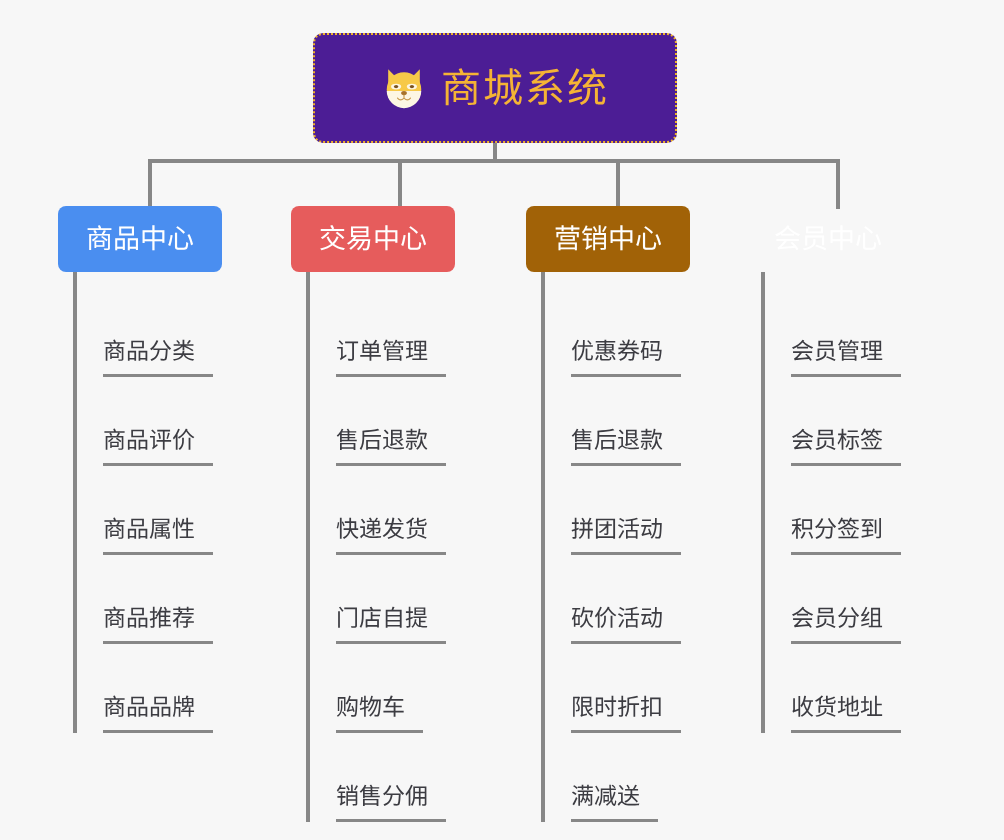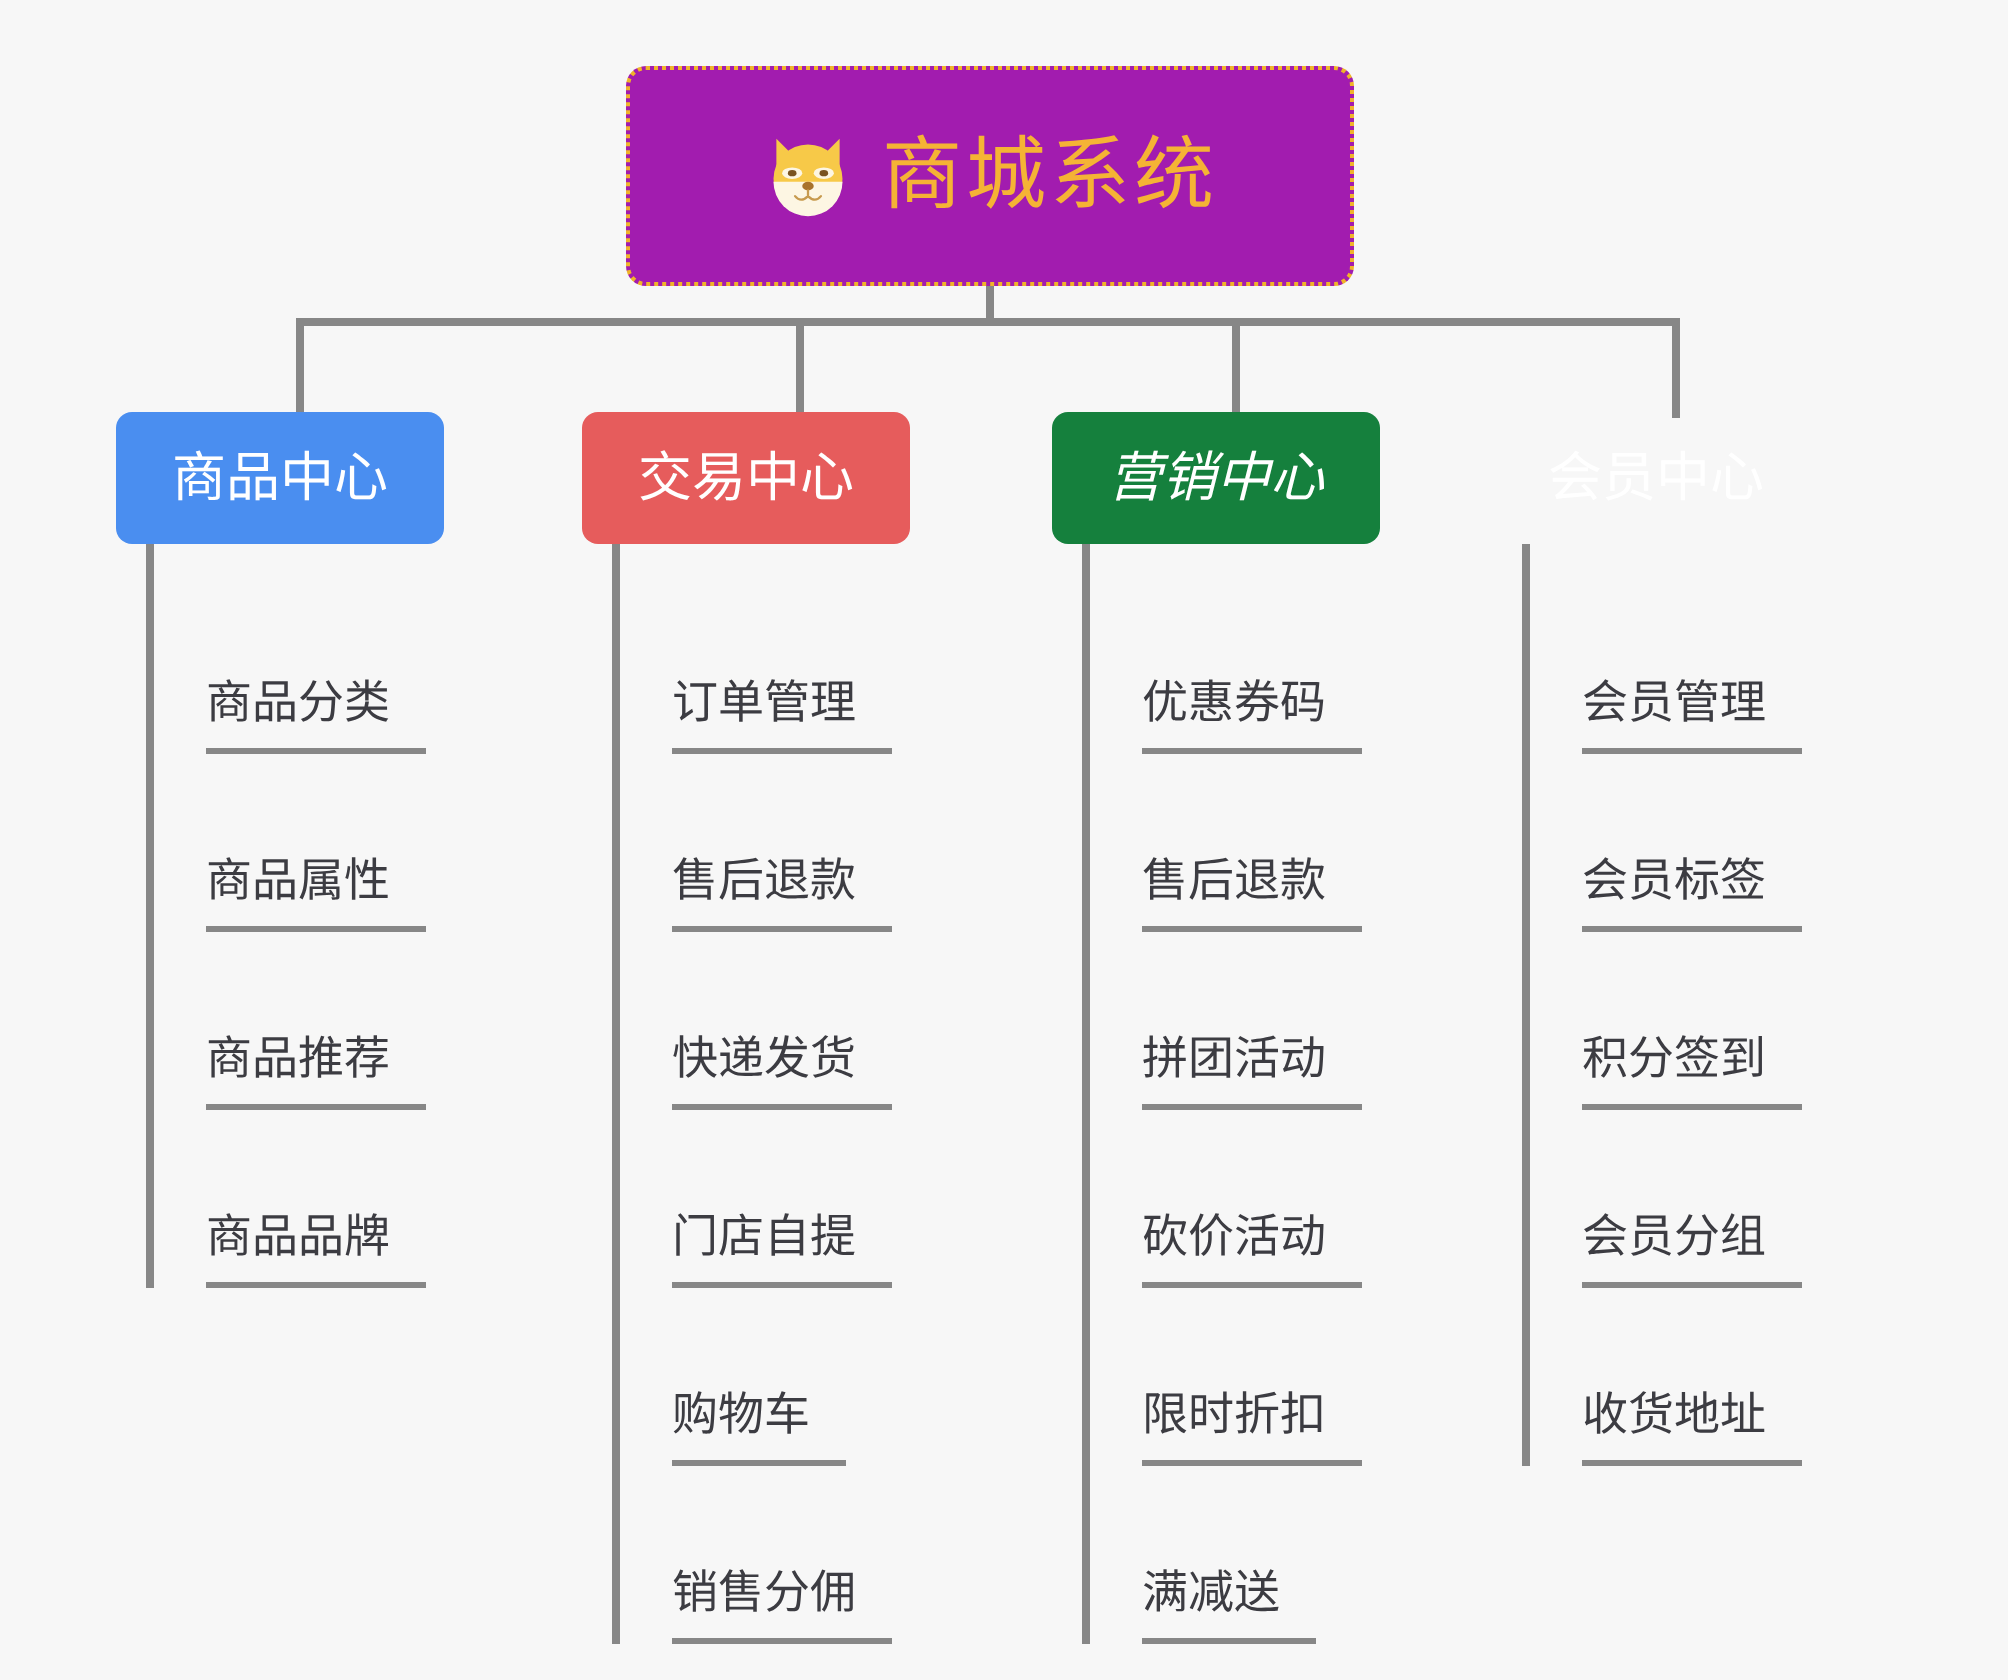--- a/index.html
+++ b/index.html
@@ -123,21 +123,21 @@
     white-space: nowrap;
     padding: 0 18px 8px 0;
     border-bottom: 3px solid #878787;
   }
 </style>
 </head>
 <body style="background: rgb(247, 247, 247);">
 
 <div id="mindmap">
 
-  <div class="root-node" style="background: #a21caf; border-color: rgb(240, 180, 41);">
+  <div class="root-node" style="background: #4c1d95; border-color: rgb(240, 180, 41);">
     <svg class="root-emoji" viewBox="0 0 64 64">
       <path d="M10 6 L10 26 L22 18 Z" fill="#f7c948"></path>
       <path d="M54 6 L54 26 L42 18 Z" fill="#f7c948"></path>
       <ellipse cx="32" cy="34" rx="24" ry="24" fill="#f7c948"></ellipse>
       <path d="M8 36 a24 24 0 0 0 48 0 z" fill="#fdf6e3"></path>
       <ellipse cx="21" cy="30" rx="7" ry="4" fill="#fdf6e3"></ellipse>
       <ellipse cx="43" cy="30" rx="7" ry="4" fill="#fdf6e3"></ellipse>
       <ellipse cx="21" cy="30" rx="3" ry="2.2" fill="#7a5320"></ellipse>
       <ellipse cx="43" cy="30" rx="3" ry="2.2" fill="#7a5320"></ellipse>
       <ellipse cx="32" cy="39" rx="4" ry="3" fill="#a8722c"></ellipse>
@@ -153,20 +153,23 @@
   <div class="conn conn-drop drop-3" style="background: rgb(135, 135, 135);"></div>
   <div class="conn conn-drop drop-4" style="background: rgb(135, 135, 135);"></div>
 
   <div class="column col-1">
     <div class="cat-header" style="background: rgb(74, 142, 240);">商品中心</div>
     <div class="branch">
       <div class="leaf">
           <span class="leaf-label">商品分类</span>
         </div>
       <div class="leaf">
+          <span class="leaf-label">商品评价</span>
+        </div>
+      <div class="leaf">
           <span class="leaf-label">商品属性</span>
         </div>
       <div class="leaf">
           <span class="leaf-label">商品推荐</span>
         </div>
       <div class="leaf">
           <span class="leaf-label">商品品牌</span>
         </div>
     </div>
   </div>
@@ -189,21 +192,21 @@
       <div class="leaf">
           <span class="leaf-label">购物车</span>
         </div>
       <div class="leaf">
           <span class="leaf-label">销售分佣</span>
         </div>
     </div>
   </div>
 
   <div class="column col-3">
-    <div class="cat-header" style="background: #15803d; font-style: italic;">营销中心</div>
+    <div class="cat-header" style="background: #a16207;">营销中心</div>
     <div class="branch">
       <div class="leaf">
           <span class="leaf-label">优惠券码</span>
         </div>
       <div class="leaf">
           <span class="leaf-label">售后退款</span>
         </div>
       <div class="leaf">
           <span class="leaf-label">拼团活动</span>
         </div>

